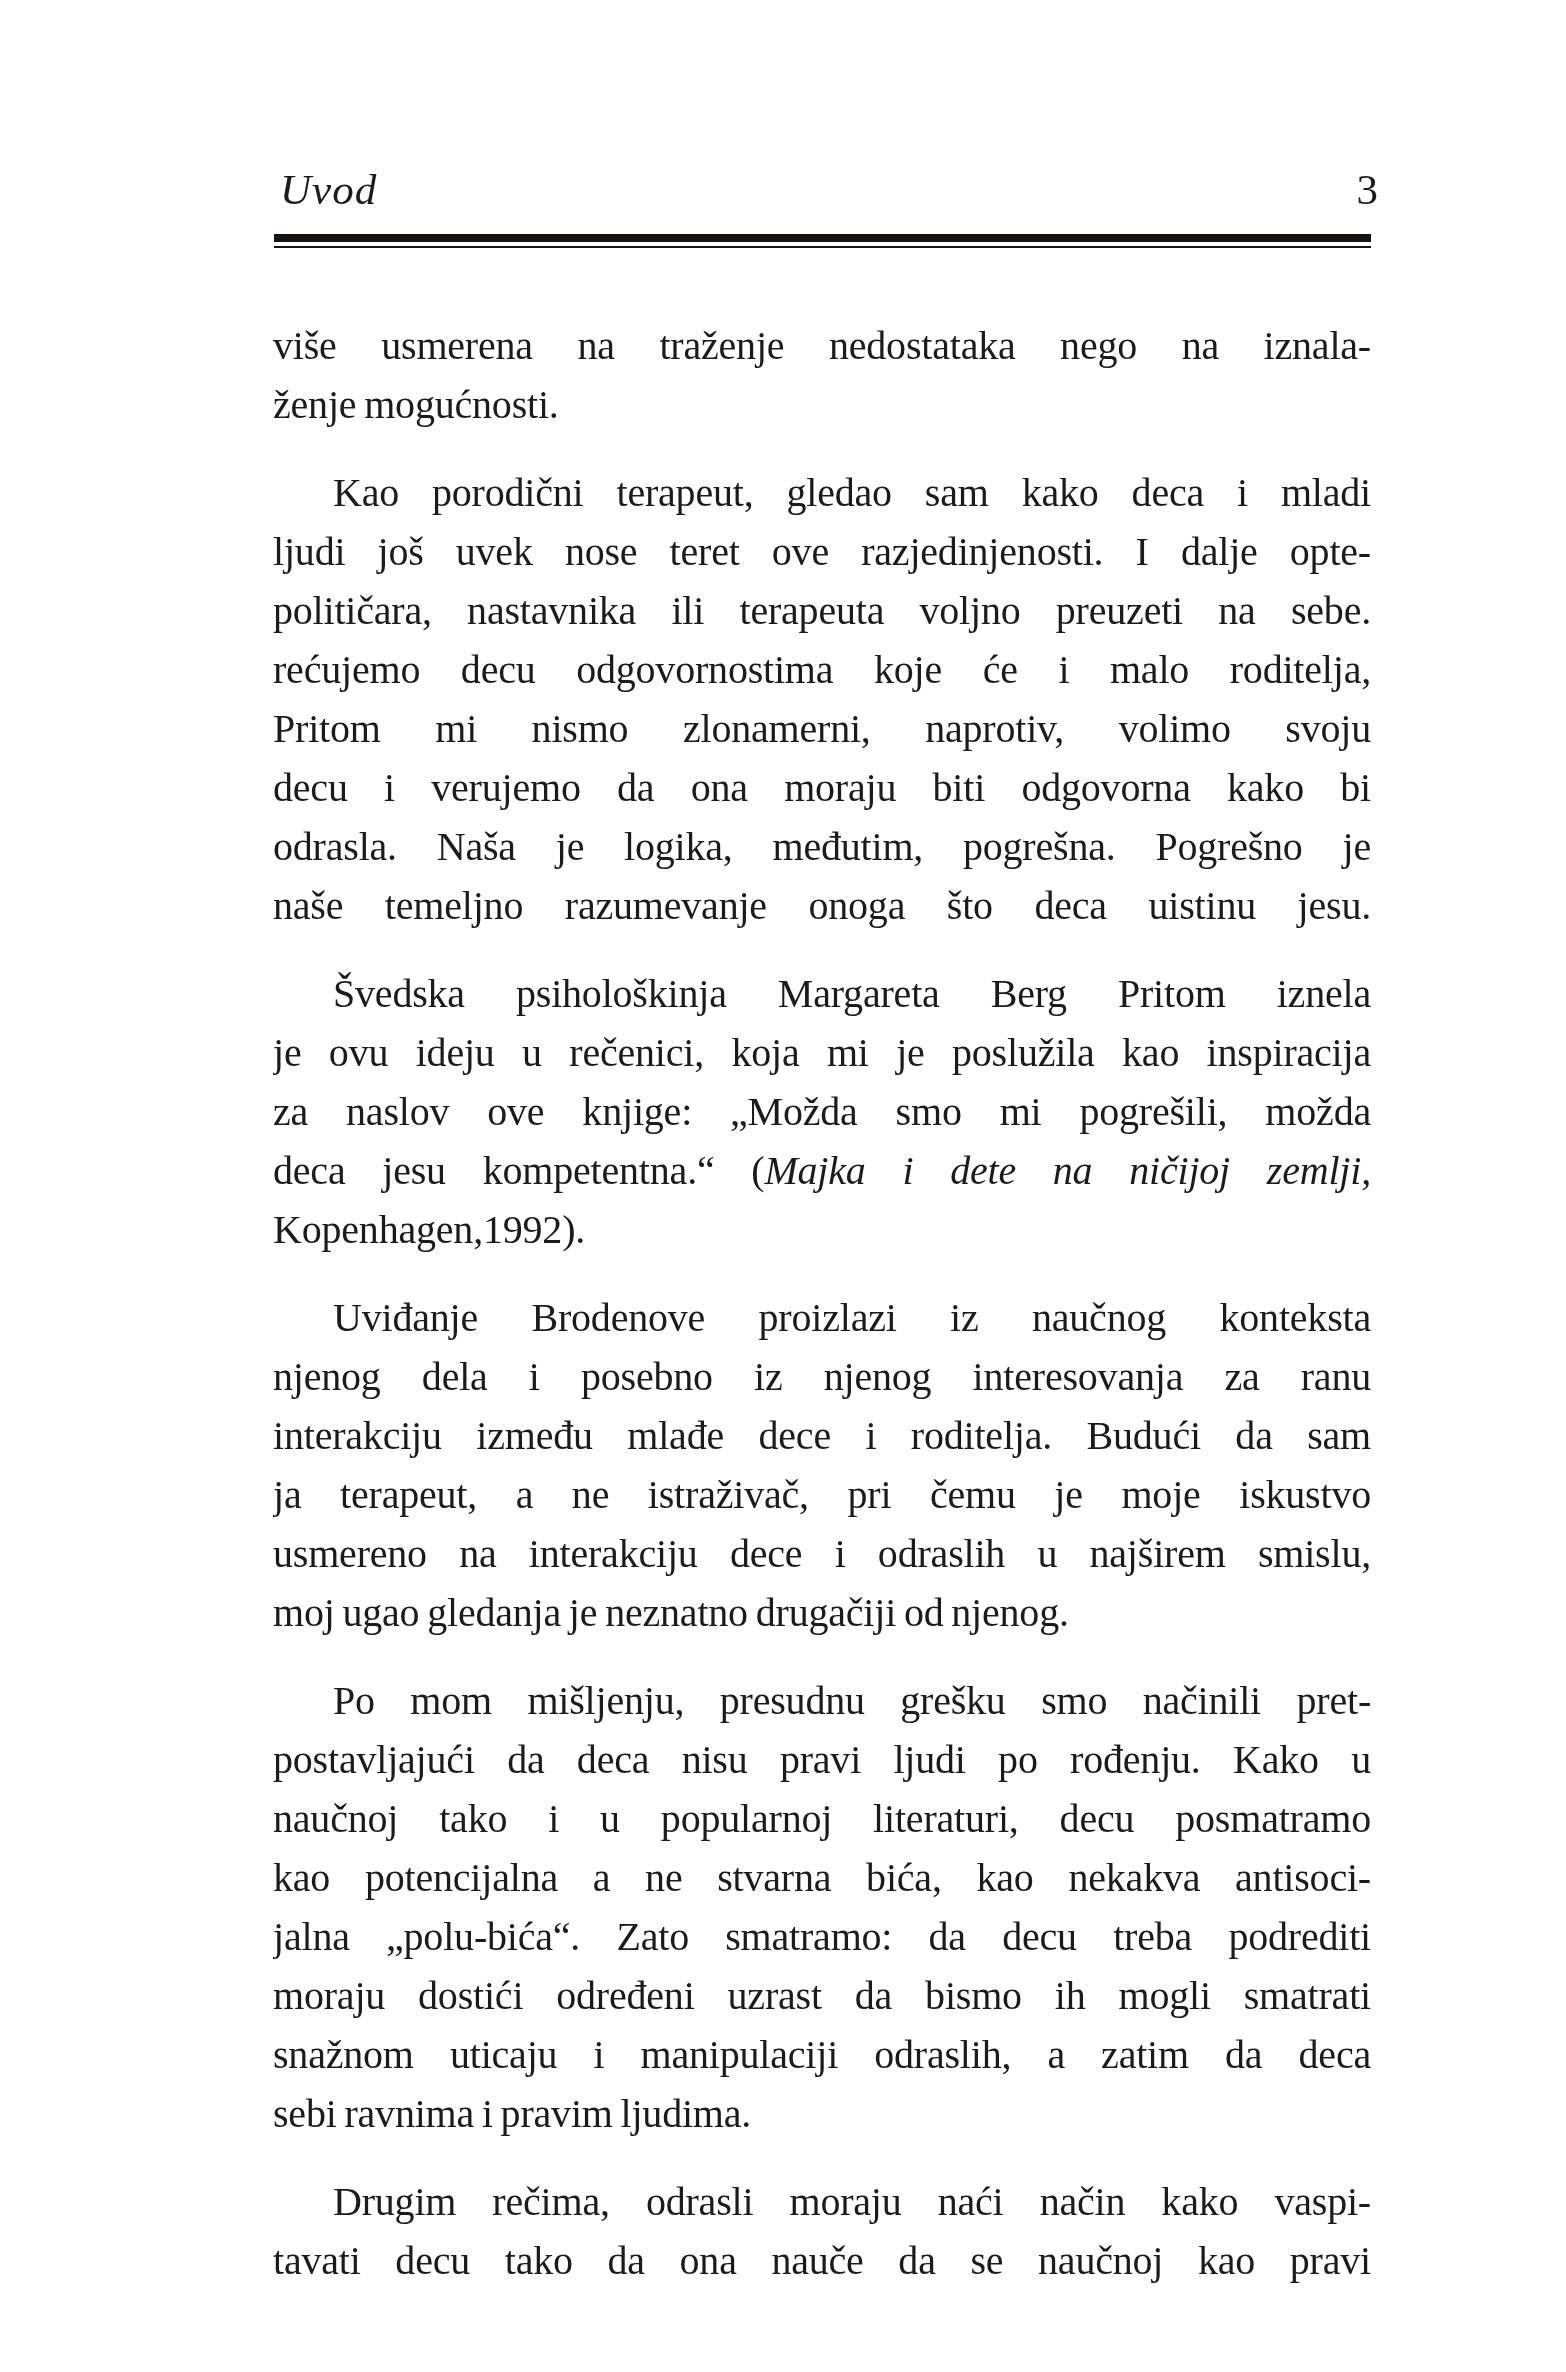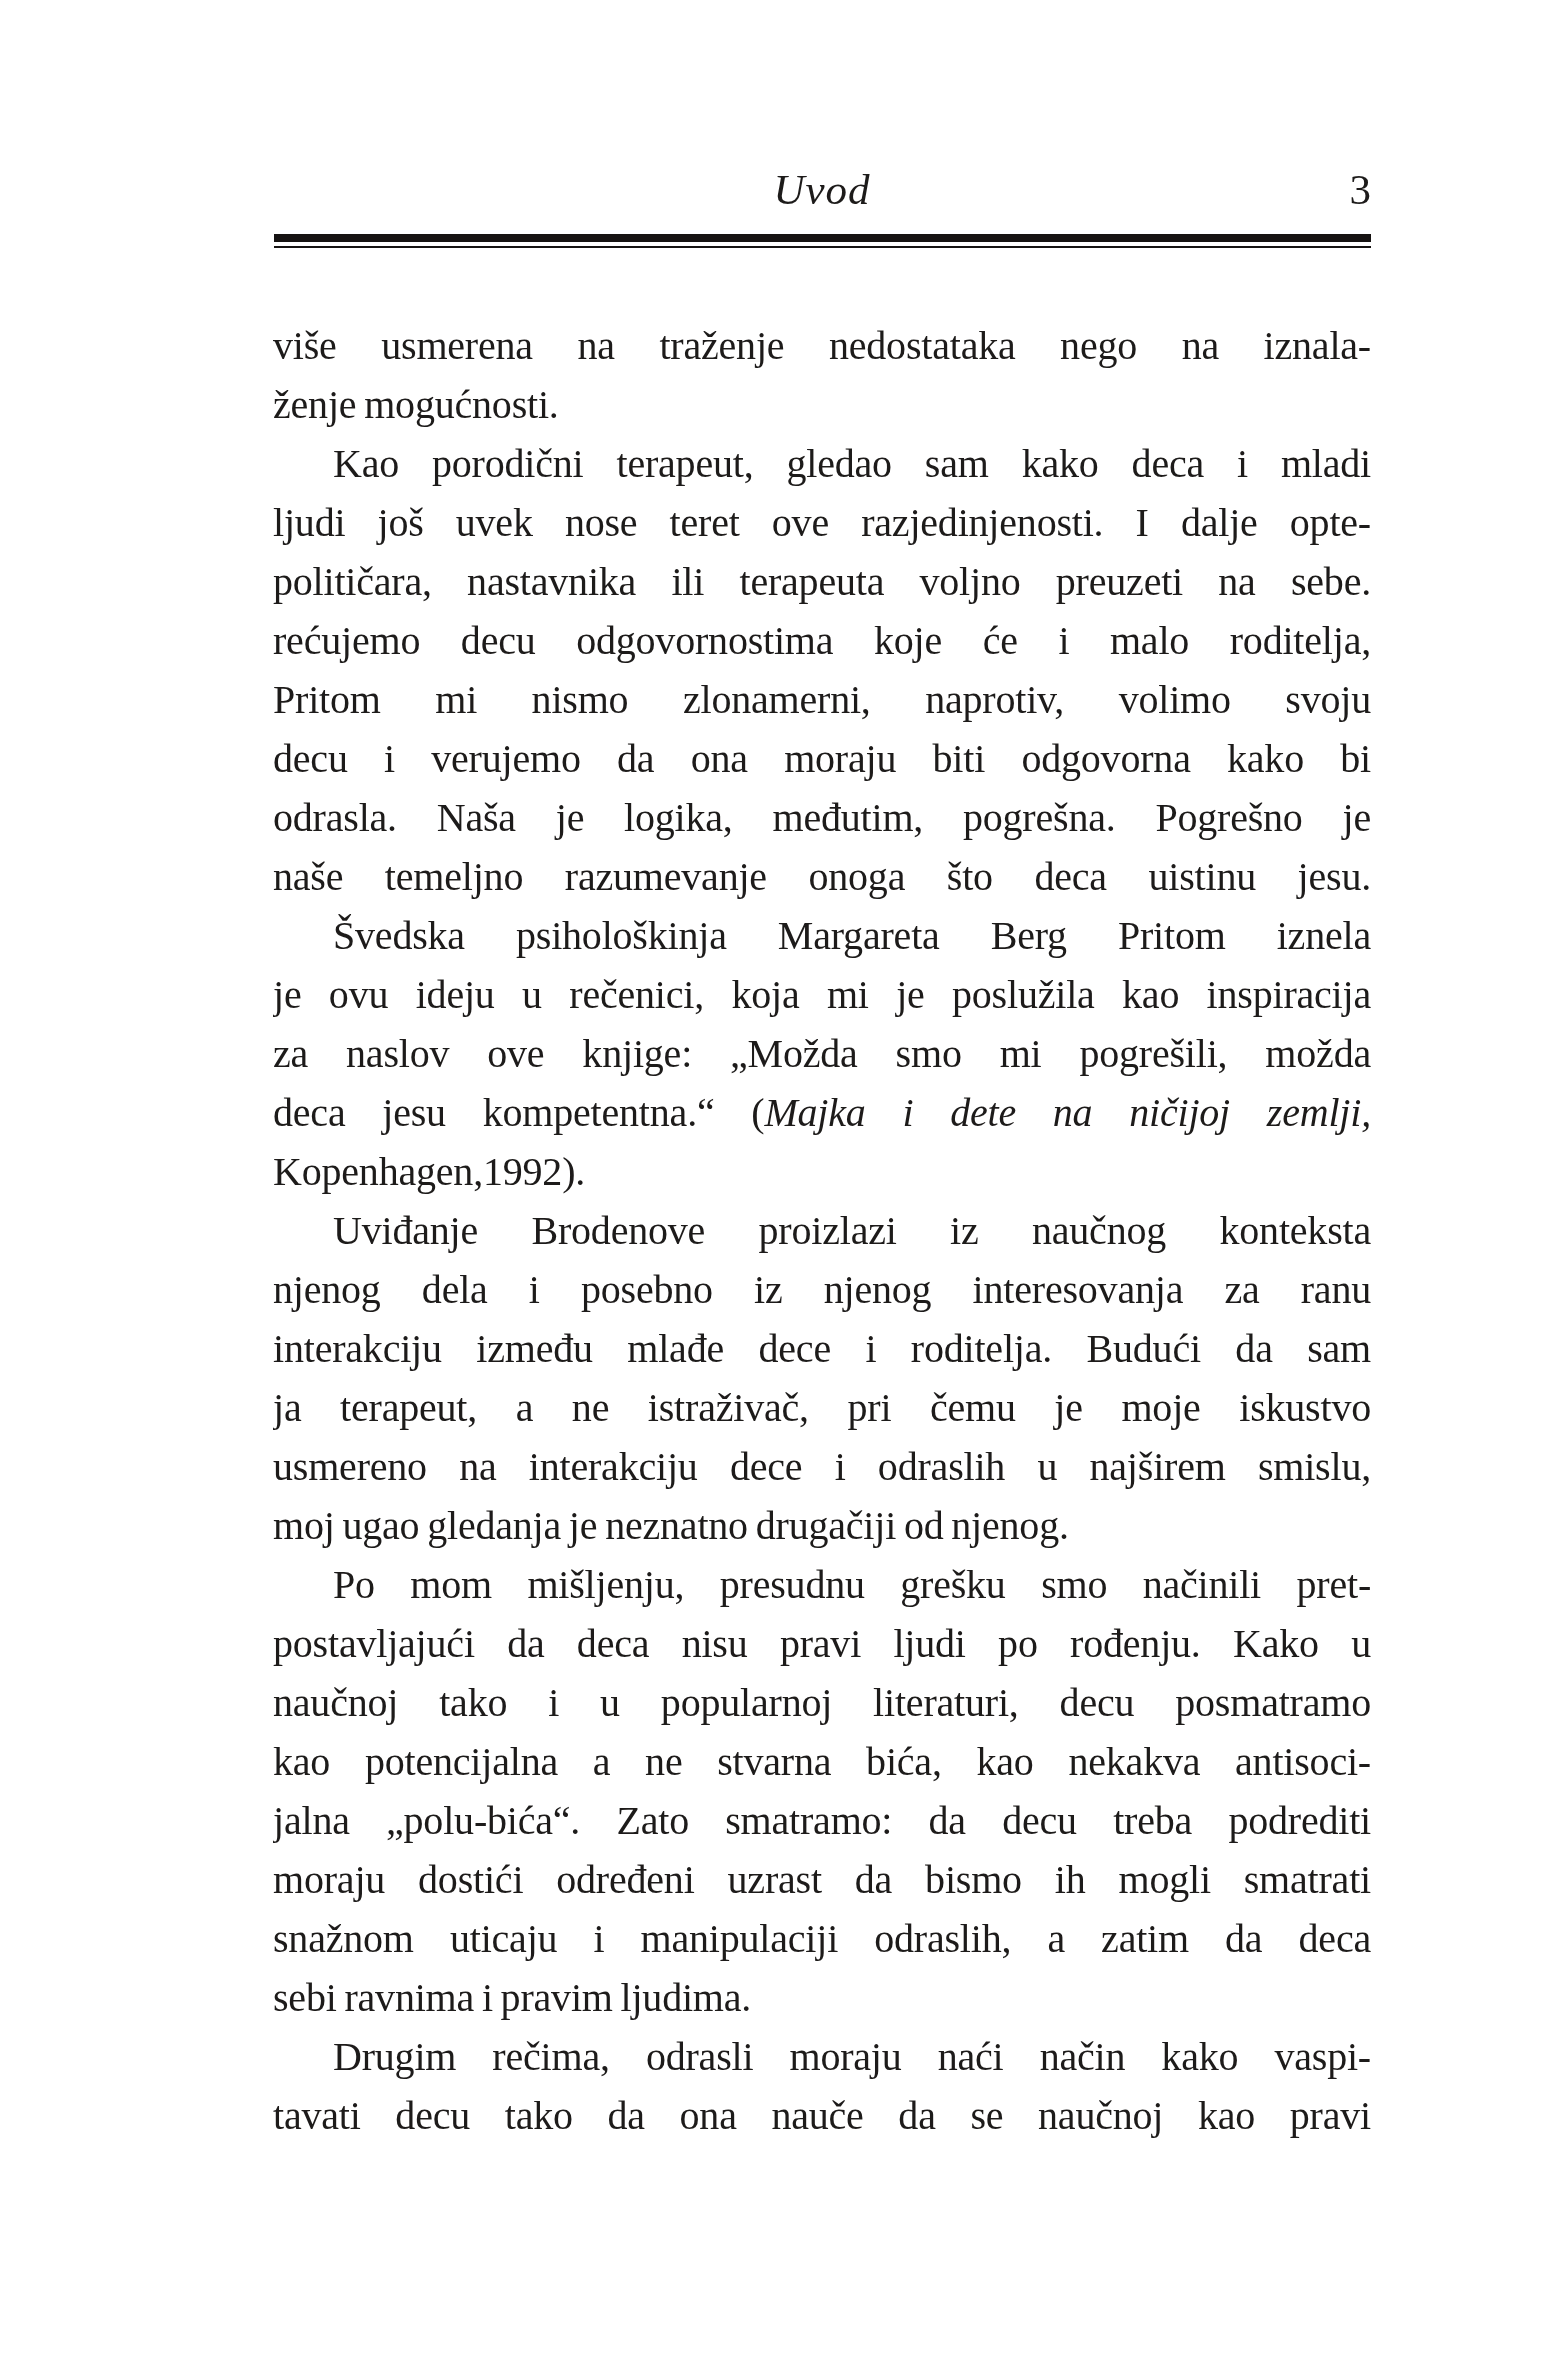--- a/index.html
+++ b/index.html
@@ -15,25 +15,24 @@
     color: #1d1b1a;
     overflow: hidden;
   }
   .sheet {
     position: absolute;
     inset: 0;
     background: #ffffff;
   }
   .header {
     position: absolute;
-    left: 273px;
+    left: 280px;
     top: 162px;
     width: 1098px;
     height: 55px;
-    text-align: center;
   }
   .running-title {
     font-style: italic;
     font-size: 43px;
     line-height: 55px;
     letter-spacing: 1px;
   }
   .pageno {
     position: absolute;
     right: 0;
@@ -64,20 +63,21 @@
     height: 59px;
     overflow: hidden;
     text-align: left;
   }
   .line.just {
     text-align: justify;
     text-align-last: justify;
   }
   .line.indent {
     text-indent: 60px;
+    margin-top: 29px;
   }
   .it {
     font-style: italic;
   }
 </style>
 </head>
 <body>
 
 <div class="sheet">
   <div class="header">

